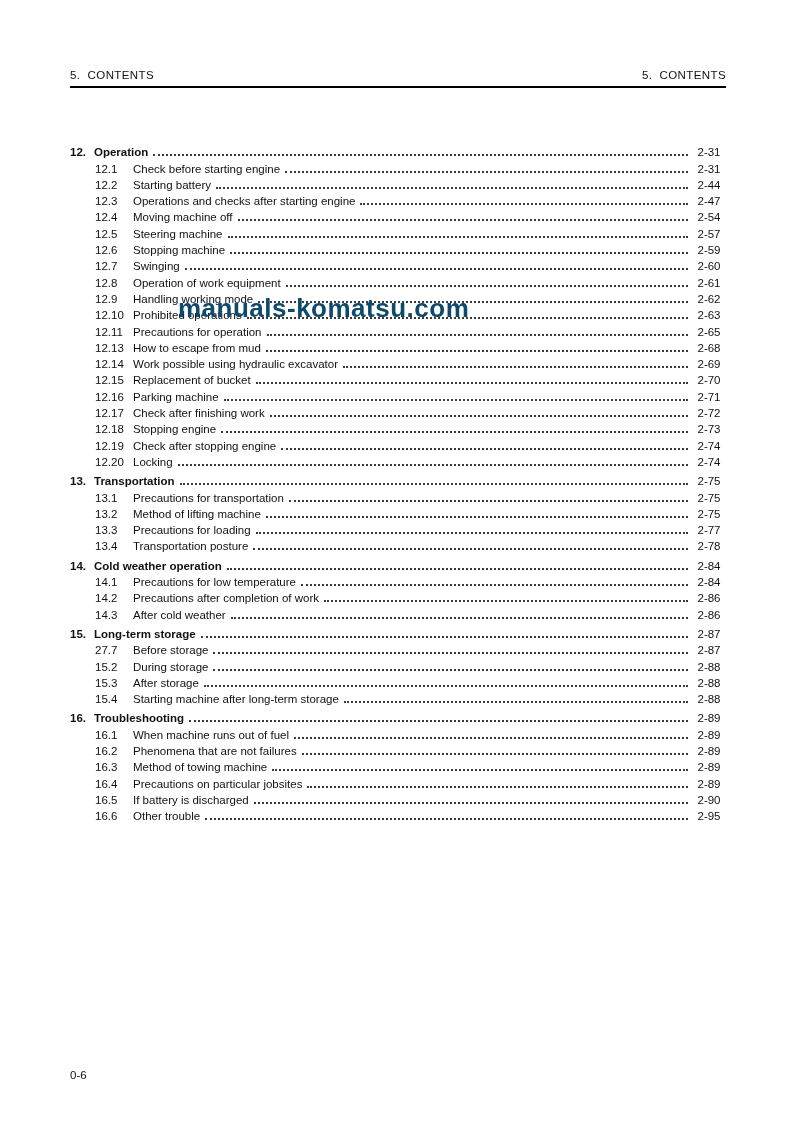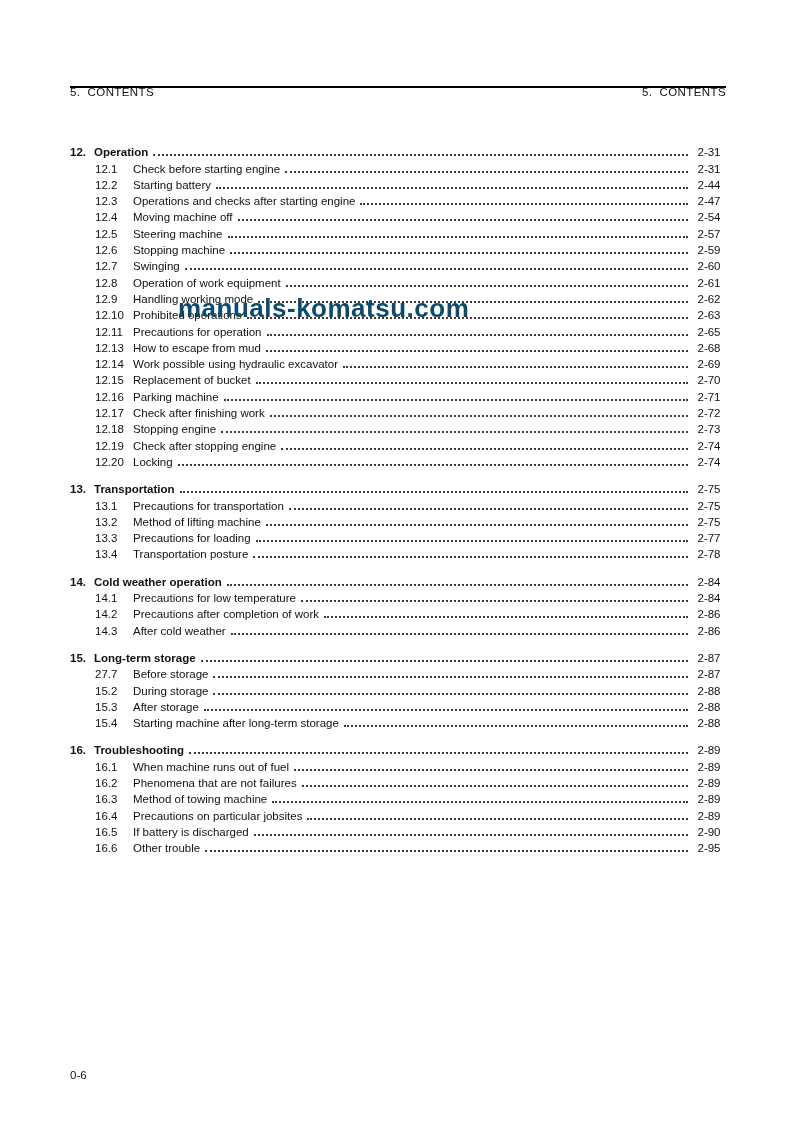--- a/index.html
+++ b/index.html
@@ -8,21 +8,21 @@
     position: relative;
     width: 795px;
     height: 1123px;
     background: #ffffff;
     font-family: "Liberation Sans", sans-serif;
     color: #111111;
     overflow: hidden;
   }
   .page-header {
     position: absolute;
-    top: 86px;
+    top: 69px;
     left: 70px;
     right: 69px;
     display: flex;
     justify-content: space-between;
     font-size: 11.5px;
     letter-spacing: 0.4px;
     white-space: pre;
   }
   .header-rule {
     position: absolute;
@@ -31,21 +31,21 @@
     right: 69px;
     height: 2px;
     background: #000000;
   }
   .toc {
     position: absolute;
     top: 143px;
     left: 70px;
     right: 69px;
   }
-  .toc-section + .toc-section { margin-top: 11px; }
+  .toc-section + .toc-section { margin-top: 3px; }
   .row {
     display: flex;
     align-items: flex-end;
     height: 16.3px;
     font-size: 11.5px;
     line-height: 14px;
   }
   .header-row { font-weight: bold; }
   .header-row .num { width: 24px; flex: 0 0 auto; }
   .item-row { padding-left: 25px; }

